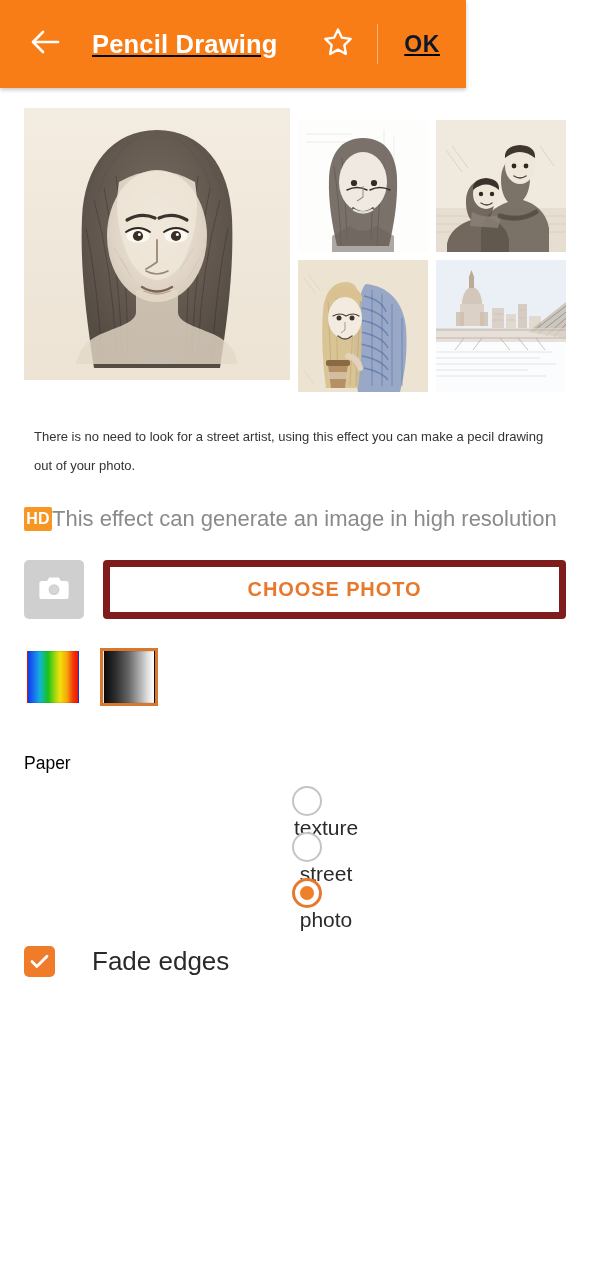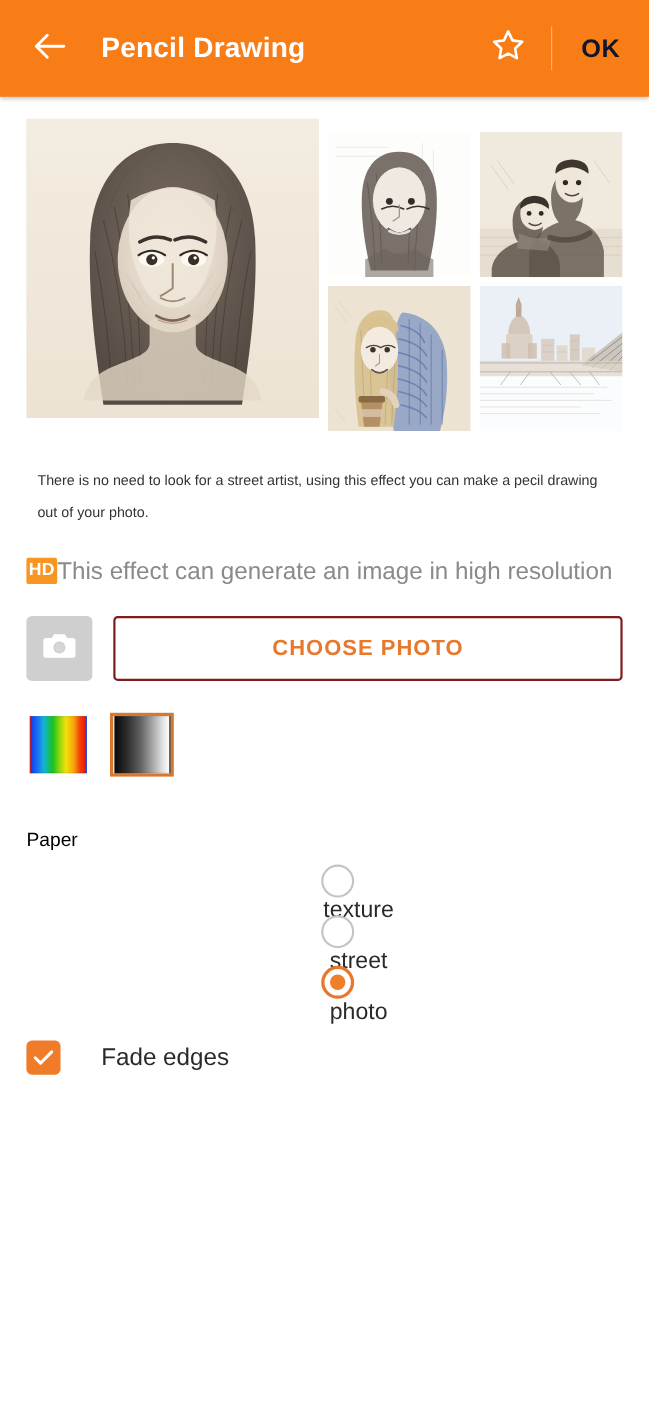--- a/index.html
+++ b/index.html
@@ -8,28 +8,29 @@
     width: 590px;
     height: 1280px;
     background: #ffffff;
     font-family: "Liberation Sans", sans-serif;
     overflow: hidden;
   }
 
   
   .appbar {
     position: relative;
-    width: 590px;
+    width: 466px;
     height: 88px;
     background: #f97d17;
     display: flex;
     align-items: center;
     padding: 0 18px 0 22px;
     box-shadow: 0 2px 4px rgba(0,0,0,0.22);
     z-index: 5;
+    text-decoration: underline;
   }
   .back-btn {
     width: 46px; height: 46px;
     display: flex; align-items: center; justify-content: center;
     flex: 0 0 auto;
     cursor: pointer;
   }
   .appbar-title {
     flex: 1 1 auto;
     color: #ffffff;
@@ -142,21 +143,21 @@
     width: 60px; height: 59px;
     background: #cfcfcf;
     border-radius: 5px;
     display: flex; align-items: center; justify-content: center;
     flex: 0 0 auto;
     cursor: pointer;
   }
   .choose-btn {
     flex: 1 1 auto;
     height: 59px;
-    border: 2px solid #7f1d1d;
+    border: 7px solid #7f1d1d;
     border-radius: 4px;
     background: #ffffff;
     color: #e8782b;
     font-size: 20px;
     font-weight: bold;
     letter-spacing: 0.9px;
     display: flex;
     align-items: center;
     justify-content: center;
     cursor: pointer;
@@ -248,21 +249,21 @@
     width: 31px; height: 31px;
     border-radius: 5px;
     background: #f07b29;
     flex: 0 0 auto;
     display: flex;
     align-items: center;
     justify-content: center;
   }
   .check-label {
     margin-left: 37px;
-    font-size: 22px;
+    font-size: 26px;
     color: #2a2a2a;
   }
 </style>
 </head>
 <body>
 
 <div class="appbar">
   <div class="back-btn">
     <span>
       <svg width="30" height="26" viewBox="0 0 30 26" fill="none">

